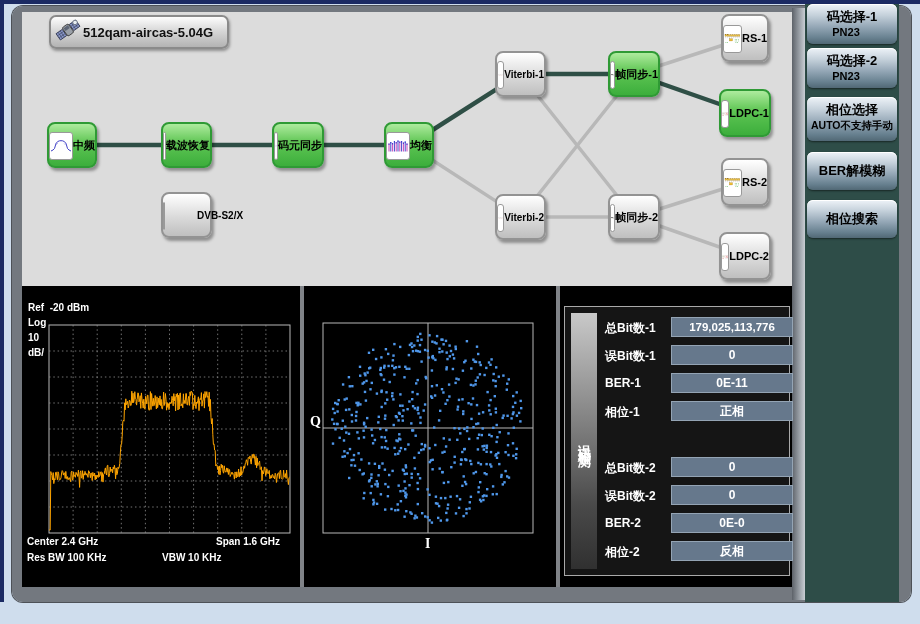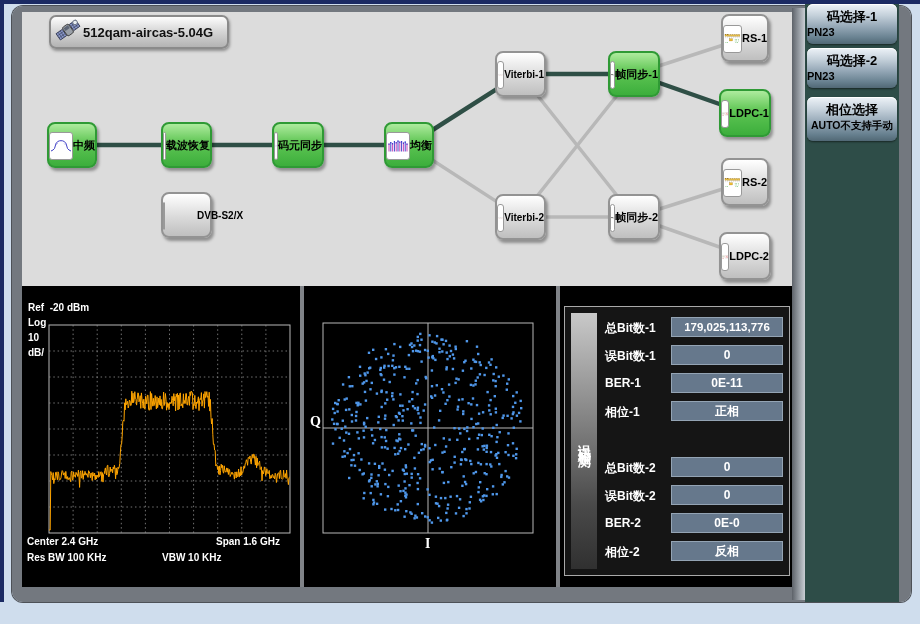--- a/index.html
+++ b/index.html
@@ -34,32 +34,32 @@
   #errorpanel{left:560px;width:232px;}
   .wtxt{color:#fff;font-weight:bold;font-size:9px;white-space:pre;}
   #spectrum svg,#constellation svg{position:absolute;left:0;top:0;}
   
   #err-box{left:4px;top:20px;width:224px;height:268px;border:1px solid #a9a9a9;background:#151515;}
   #err-strip{left:10px;top:26px;width:26px;height:256px;background:linear-gradient(180deg,#c9c9c9,#8e8e8e 35%,#4a4a4a 75%,#303030);
     display:flex;align-items:center;justify-content:center;}
   #err-strip span{writing-mode:vertical-rl;text-orientation:upright;color:#fff;font-weight:bold;font-size:13px;letter-spacing:3px;}
   .err-row{position:absolute;left:40px;width:184px;height:20px;}
   .err-label{position:absolute;left:0;top:3px;font-size:12px;font-weight:bold;color:#fff;white-space:nowrap;}
-  .err-value{position:absolute;left:66px;top:0;width:112px;height:20px;background:#66788c;border:1px solid #94a4b4;box-sizing:border-box;
+  .err-value{position:absolute;left:66px;top:0;width:122px;height:20px;background:#66788c;border:1px solid #94a4b4;box-sizing:border-box;
     color:#fff;font-size:12px;font-weight:bold;display:flex;align-items:center;justify-content:center;white-space:nowrap;}
   
   #sidebar{left:805px;top:4px;width:94px;height:598px;background:#2e4d48;}
   .side-btn{position:absolute;left:2px;width:90px;border-radius:6px;cursor:default;
     background:linear-gradient(180deg,#eef3f8 0%,#c5d1db 28%,#93a6b5 58%,#67808f 85%,#51membr6875 100%);
     box-shadow:0 1px 2px rgba(0,0,0,.5), inset 0 1px 0 #fff;}
   .side-btn{background:linear-gradient(180deg,#eef3f8 0%,#c5d1db 28%,#93a6b5 58%,#67808f 85%,#516875 100%);}
   .sb-main{text-align:center;font-size:13px;font-weight:bold;color:#000;padding-top:4px;white-space:nowrap;}
   .sb-main.center{padding-top:0;display:flex;height:100%;align-items:center;justify-content:center;}
   .sb-sub{font-size:11px;font-weight:bold;color:#000;white-space:nowrap;}
-  .sb-sub.right{text-align:left;padding-right:12px;}
+  .sb-sub.right{text-align:center;padding-right:12px;}
   .sb-sub.center{text-align:center;font-size:10.5px;}
   .serif{font-family:"Liberation Serif","DejaVu Serif",serif;}
 </style>
 </head>
 <body>
 
 <div id="page">
   <div class="abs" id="top-navy"></div>
   <div class="abs" id="left-navy"></div>
   <div class="abs" id="main-frame"></div>
@@ -1050,14 +1050,20 @@
         <div class="sb-sub right">PN23</div>
       </div>
       <div class="side-btn" style="top: 44px; height: 40px;">
         <div class="sb-main">码选择-2</div>
         <div class="sb-sub right">PN23</div>
       </div>
       <div class="side-btn" style="top: 93px; height: 44px;">
         <div class="sb-main">相位选择</div>
         <div class="sb-sub center">AUTO不支持手动</div>
       </div>
+      <div class="side-btn" style="top: 148px; height: 38px;">
+        <div class="sb-main center">BER解模糊</div>
+      </div>
+      <div class="side-btn" style="top: 196px; height: 38px;">
+        <div class="sb-main center">相位搜索</div>
+      </div>
     </div>
 </div>
 
 </body></html>

